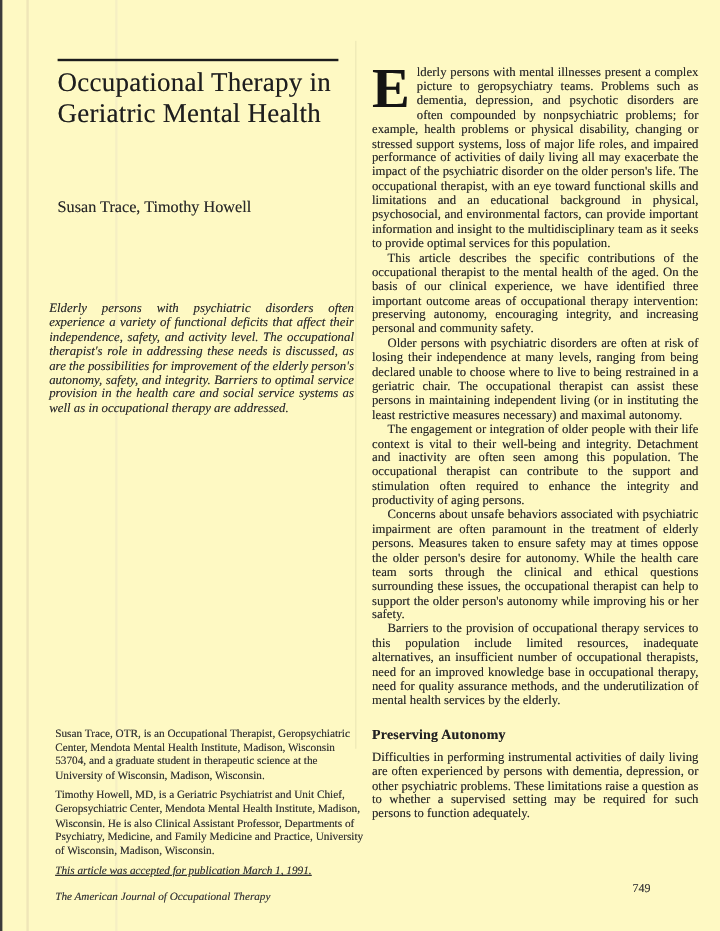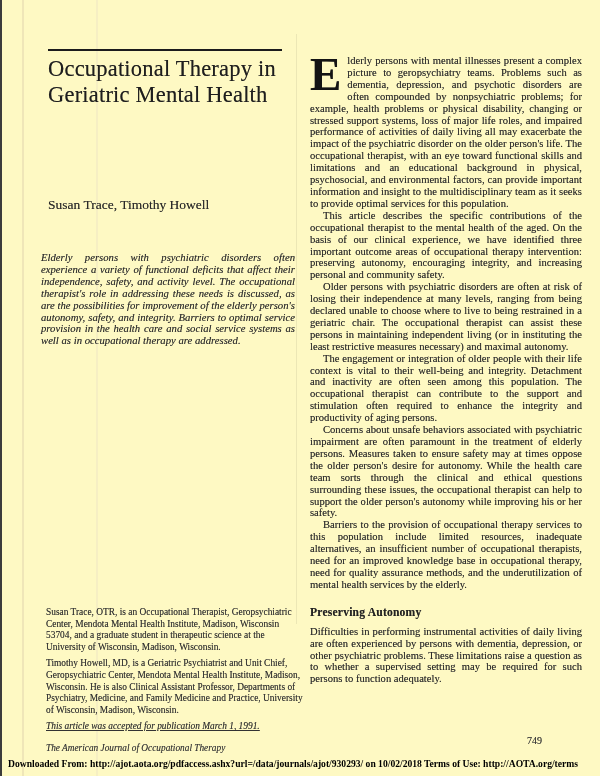--- a/index.html
+++ b/index.html
@@ -12,21 +12,21 @@
   .scan-edge-left{position:absolute;left:0;top:0;width:2px;height:776px;background:#3c3c3c;}
   .fold-line-a{position:absolute;left:22px;top:0;width:2px;height:776px;background:rgba(205,185,158,0.30);}
   .fold-line-b{position:absolute;left:96px;top:0;width:2px;height:776px;background:rgba(228,214,198,0.28);}
   .gutter-line{position:absolute;left:296px;top:34px;width:1px;height:590px;background:rgba(0,0,0,0.07);}
 
   .title-rule{position:absolute;left:48px;top:49px;width:234px;height:2px;background:#1c1c1c;}
   .article-title{
     position:absolute;left:48px;top:56px;width:244px;margin:0;
     font-size:22.5px;line-height:25.5px;font-weight:400;letter-spacing:0.2px;color:#1e1e1e;
   }
-  .authors{position:absolute;left:48px;top:165px;width:250px;font-size:13.5px;color:#2a2a2a;margin-top:32px;}
+  .authors{position:absolute;left:48px;top:165px;width:250px;font-size:13.5px;color:#2a2a2a;}
   .keywords{position:absolute;left:48px;top:199px;width:258px;font-size:12px;line-height:15px;color:#2a2a2a;}
   .abstract{
     position:absolute;left:41px;top:252px;width:254px;margin:0;
     font-size:10.7px;line-height:11.9px;font-style:italic;text-align:justify;color:#2e2e2e;
   }
   .footnotes{position:absolute;left:46px;top:607px;width:258px;font-size:9.4px;line-height:11.6px;color:#333;}
   .footnotes p{margin:0 0 5px 0;}
   .accepted-note{font-style:italic;text-decoration:underline;}
 
   .col-right{
@@ -78,15 +78,14 @@
     <p class="indented">Older persons with psychiatric disorders are often at risk of losing their independence at many levels, ranging from being declared unable to choose where to live to being restrained in a geriatric chair. The occupational therapist can assist these persons in maintaining independent living (or in instituting the least restrictive measures necessary) and maximal autonomy.</p>
     <p class="indented">The engagement or integration of older people with their life context is vital to their well-being and integrity. Detachment and inactivity are often seen among this population. The occupational therapist can contribute to the support and stimulation often required to enhance the integrity and productivity of aging persons.</p>
     <p class="indented">Concerns about unsafe behaviors associated with psychiatric impairment are often paramount in the treatment of elderly persons. Measures taken to ensure safety may at times oppose the older person's desire for autonomy. While the health care team sorts through the clinical and ethical questions surrounding these issues, the occupational therapist can help to support the older person's autonomy while improving his or her safety.</p>
     <p class="indented">Barriers to the provision of occupational therapy services to this population include limited resources, inadequate alternatives, an insufficient number of occupational therapists, need for an improved knowledge base in occupational therapy, need for quality assurance methods, and the underutilization of mental health services by the elderly.</p>
     <h2 class="section-heading">Preserving Autonomy</h2>
     <p>Difficulties in performing instrumental activities of daily living are often experienced by persons with dementia, depression, or other psychiatric problems. These limitations raise a question as to whether a supervised setting may be required for such persons to function adequately.</p>
   </div>
 
   <div class="footer-journal">The American Journal of Occupational Therapy</div>
   <div class="page-number">749</div>
-  <div class="download-bar">Downloaded From: http://ajot.aota.org/pdfaccess.ashx?url=/data/journals/ajot/930293/ on 10/02/2018 Terms of Use: http://AOTA.org/terms</div>
 
 </div>
 
 </body></html>

